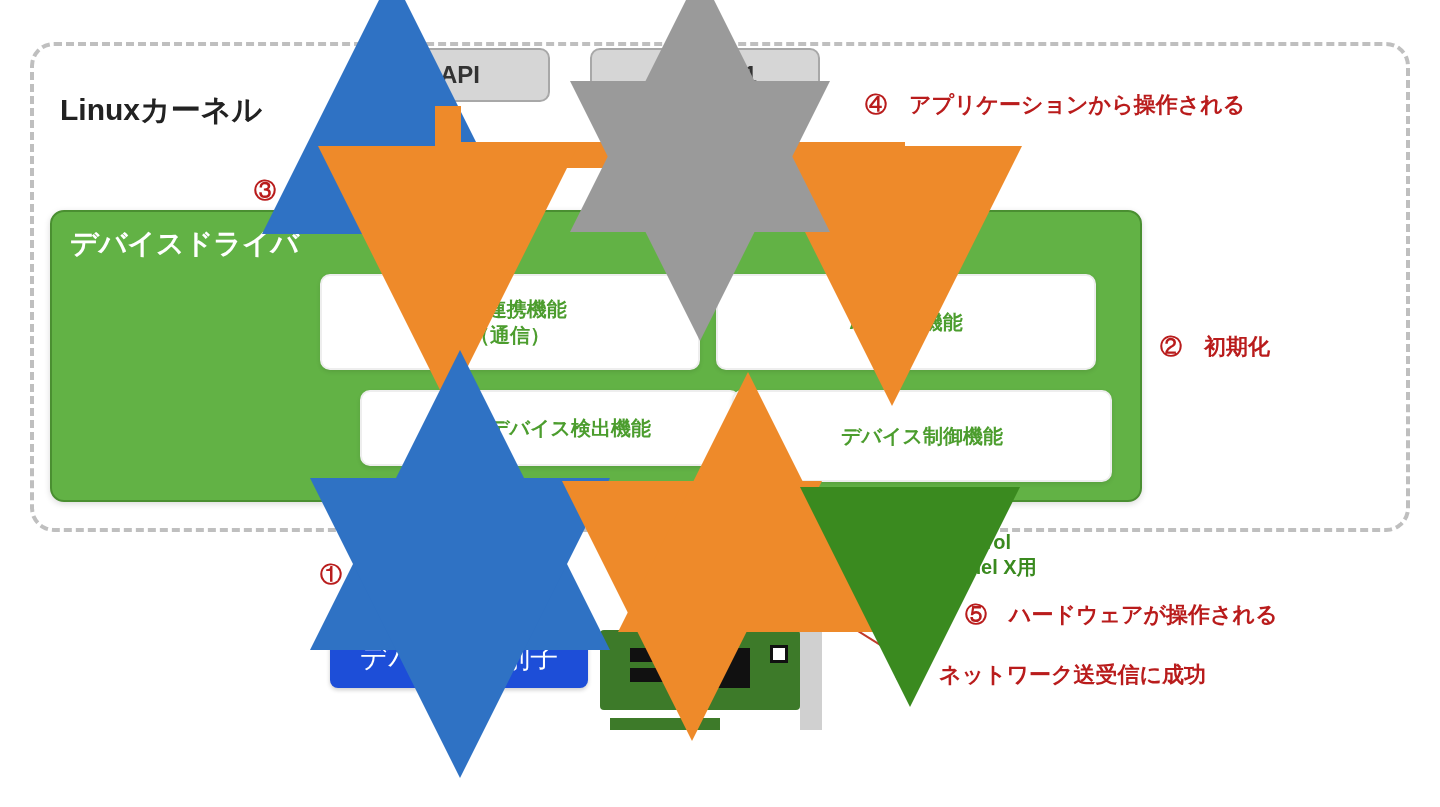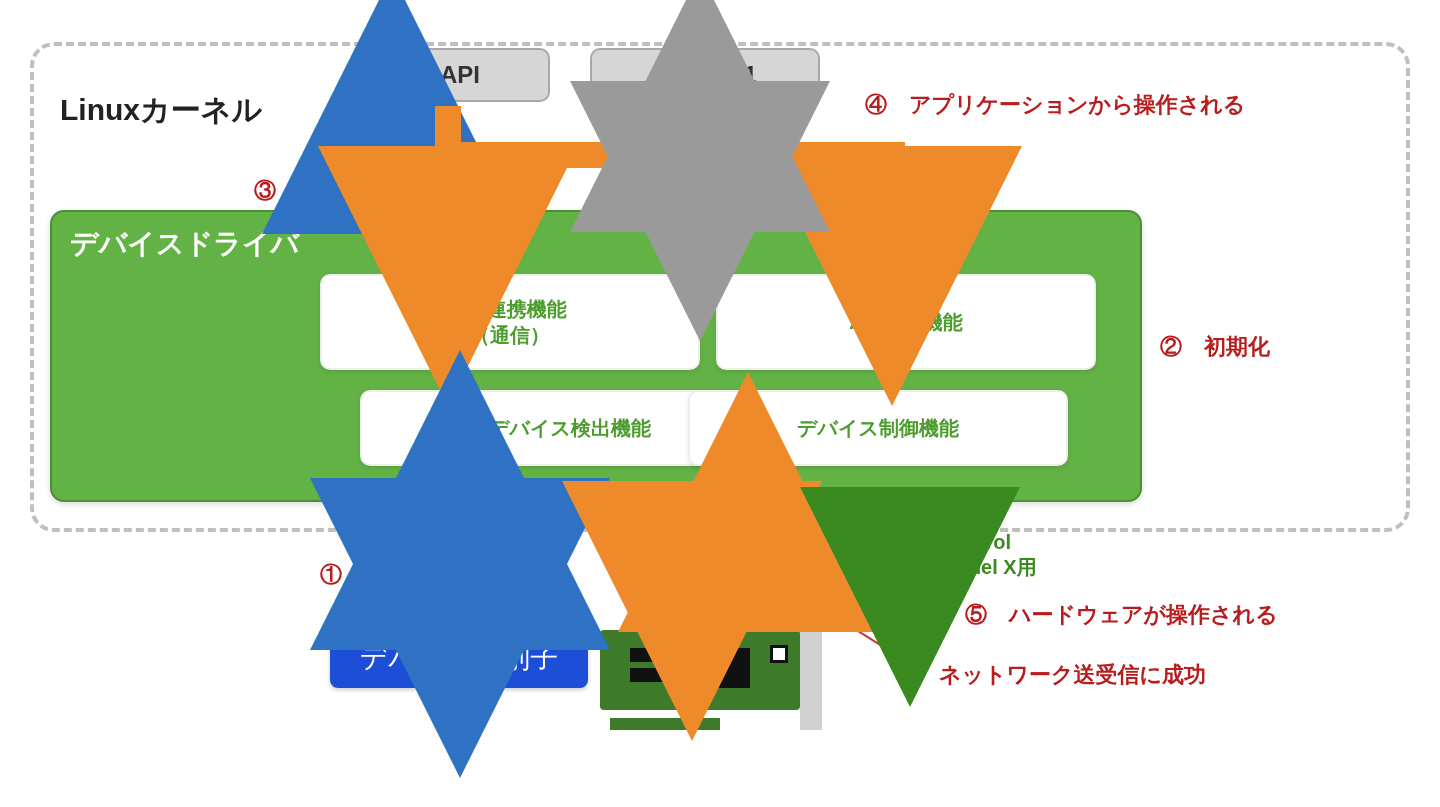--- a/index.html
+++ b/index.html
@@ -54,21 +54,21 @@
     border-radius: 10px;
     display: flex; flex-direction: column;
     align-items: center; justify-content: center;
     color: #4c9d2e; font-weight: 800; font-size: 20px;
     line-height: 1.3;
     box-shadow: 0 2px 4px rgba(0,0,0,.1);
   }
   .box-a { left: 320px; top: 274px; width: 380px; height: 96px; }
   .box-b { left: 716px; top: 274px; width: 380px; height: 96px; }
   .box-c { left: 320px; top: 390px; width: 380px; height: 76px; margin-left: 40px; }
-  .box-d { left: 688px; top: 390px; width: 380px; height: 76px; }
+  .box-d { left: 732px; top: 390px; width: 380px; height: 92px; }
   .red-label {
     position: absolute;
     color: #b91c1c;
     font-weight: 800;
     font-size: 22px;
   }
   .lbl-3 { left: 254px; top: 176px; }
   .lbl-4 { left: 865px; top: 90px; }
   .lbl-2 { left: 1160px; top: 332px; }
   .lbl-1 { left: 320px; top: 560px; }

